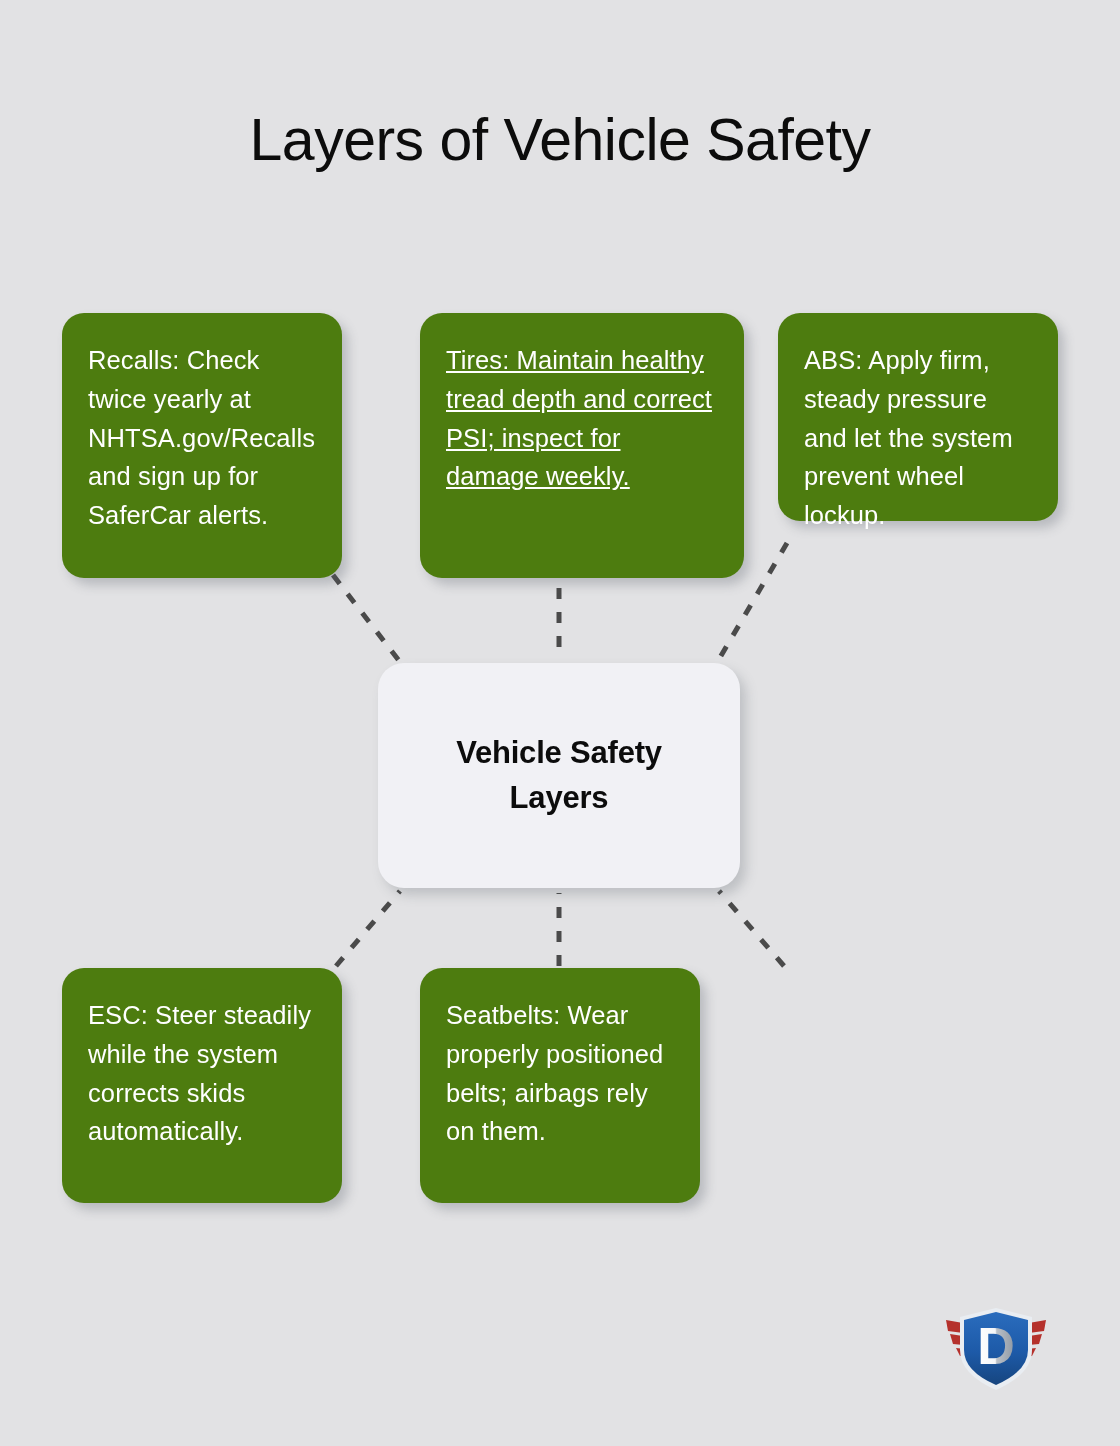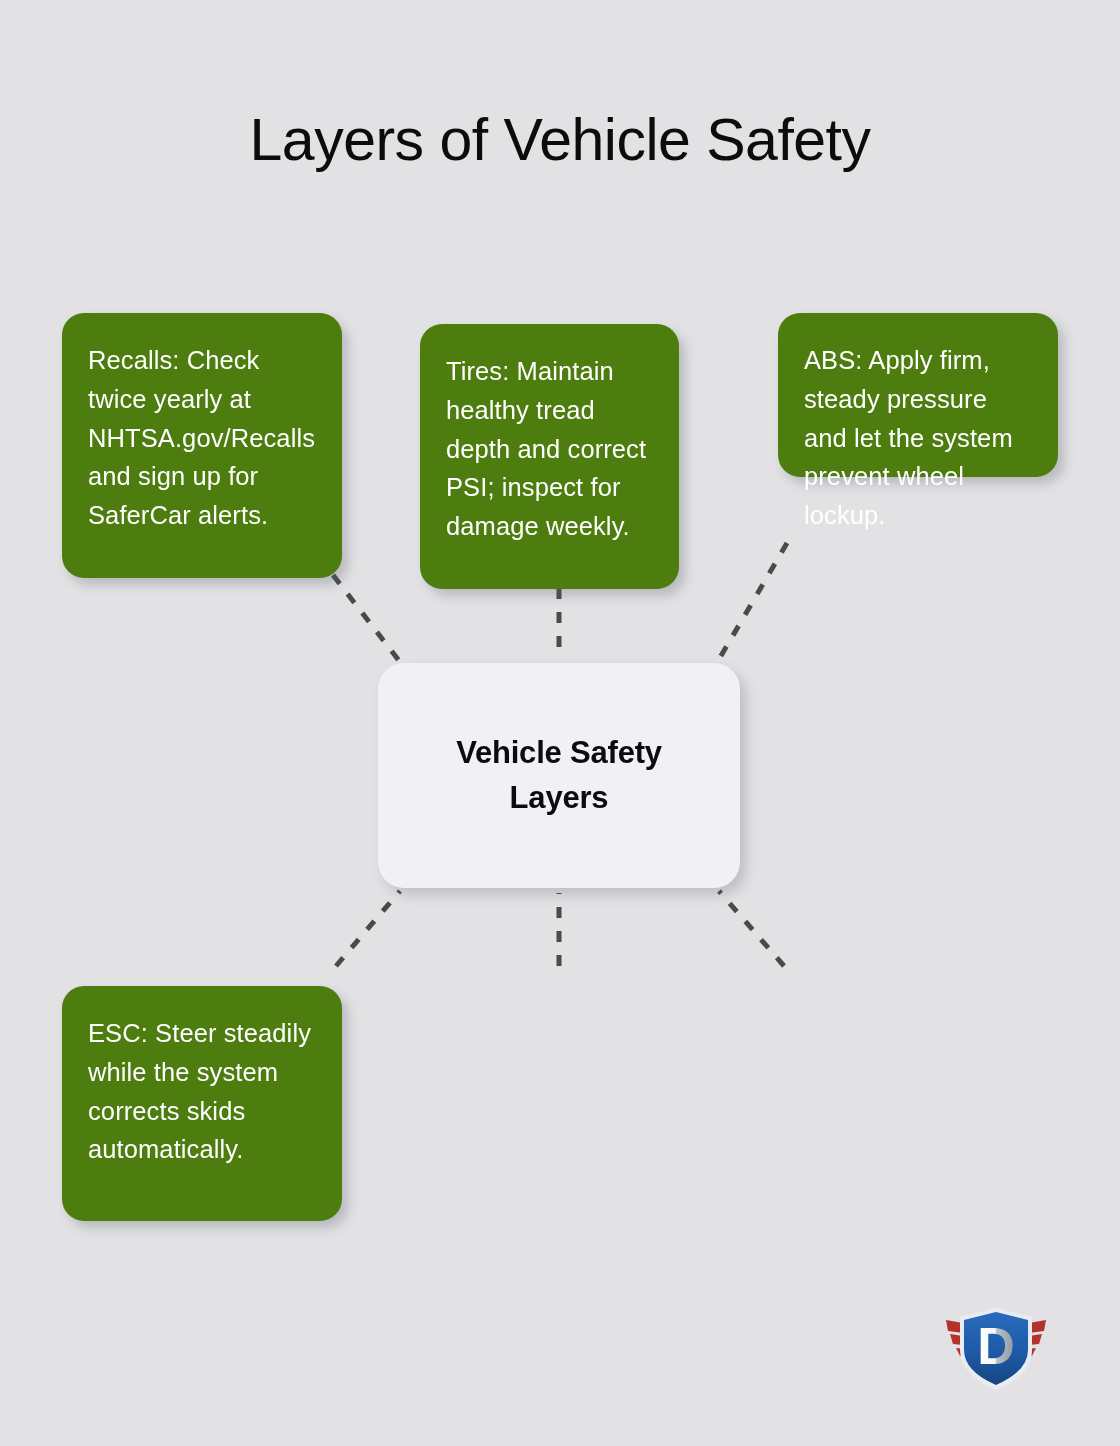--- a/index.html
+++ b/index.html
@@ -59,25 +59,25 @@
     line-height: 1.52;
     font-weight: 400;
     letter-spacing: 0.1px;
     word-break: break-word;
     overflow-wrap: break-word;
     hyphens: auto;
   }
 
   
   .n-recalls { left: 62px;  top: 313px;  width: 280px; height: 265px; }
-  .n-tires   { left: 420px; top: 324px;  width: 259px; height: 265px; }
-  .n-abs     { left: 778px; top: 313px;  width: 280px; height: 164px; }
+  .n-tires   { left: 420px; top: 313px;  width: 324px; height: 265px; text-decoration: underline; }
+  .n-abs     { left: 778px; top: 313px;  width: 280px; height: 208px; }
 
   
-  .n-esc     { left: 62px;  top: 968px;  width: 280px; height: 235px; margin-top: 18px; }
+  .n-esc     { left: 62px;  top: 968px;  width: 280px; height: 235px; }
   .n-belts   { left: 420px; top: 968px;  width: 280px; height: 235px; }
   .n-child   { left: 778px; top: 968px;  width: 280px; height: 235px; }
 
   
   .center-node {
     position: absolute;
     left: 378px;
     top: 663px;
     width: 362px;
     height: 225px;
@@ -139,20 +139,23 @@
   </div>
 
   <div class="center-node">
     <div class="center-label">Vehicle Safety Layers</div>
   </div>
 
   <div class="node n-esc">
     <span>ESC: Steer steadily while the system corrects skids automatically.</span>
   </div>
 
+  <div class="node n-belts">
+    <span>Seatbelts: Wear properly positioned belts; airbags rely on them.</span>
+  </div>
 
 
   <svg class="logo" viewBox="0 0 112 96">
     <defs>
       <linearGradient id="shieldGrad" x1="0" y1="0" x2="0" y2="1">
         <stop offset="0%" stop-color="#2a6cbd"></stop>
         <stop offset="55%" stop-color="#1d5aa8"></stop>
         <stop offset="100%" stop-color="#16457f"></stop>
       </linearGradient>
       <linearGradient id="dGrad" x1="0" y1="0" x2="1" y2="0">

